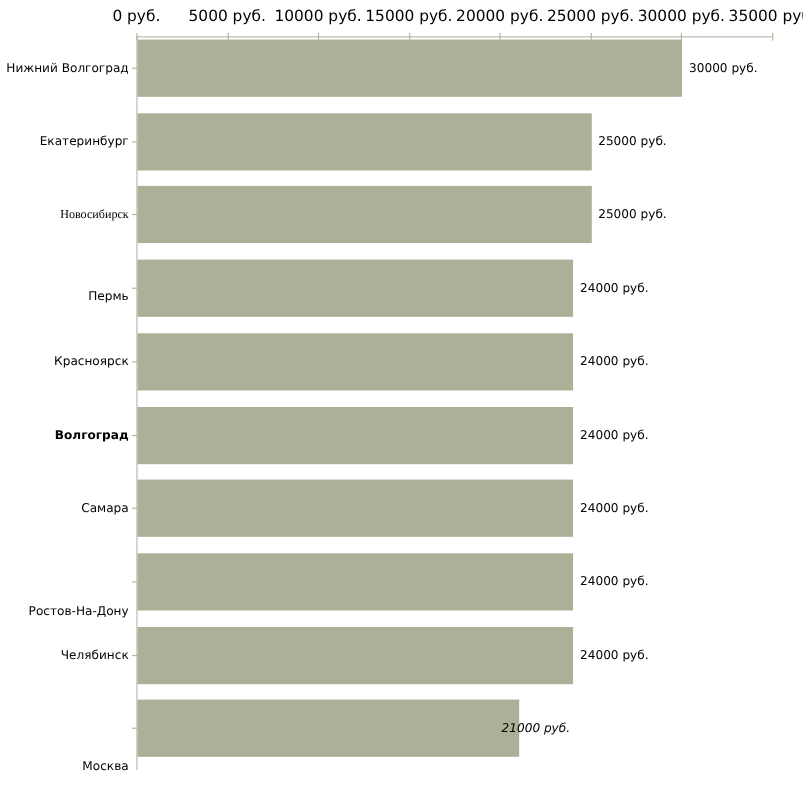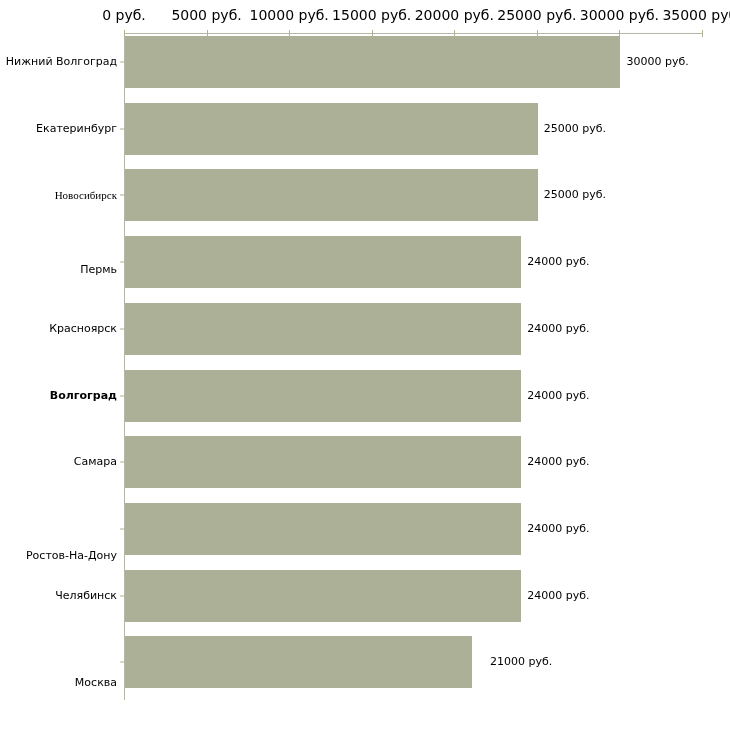--- a/index.html
+++ b/index.html
@@ -132,21 +132,21 @@
       <div class="cat-label" style="top: 328.8px;">Красноярск</div>
       <div class="cat-tick" style="top: 395.5px;"></div>
       <div class="cat-label" style="top: 395.5px; font-weight: bold;">Волгоград</div>
       <div class="cat-tick" style="top: 462.2px;"></div>
       <div class="cat-label" style="top: 462.2px;">Самара</div>
       <div class="cat-tick" style="top: 528.9px;"></div>
       <div class="cat-label" style="top: 556px;">Ростов-На-Дону</div>
       <div class="cat-tick" style="top: 595.6px;"></div>
       <div class="cat-label" style="top: 595.6px;">Челябинск</div>
       <div class="cat-tick" style="top: 662.3px;"></div>
-      <div class="cat-label" style="top: 683px;">Москва</div>
+      <div class="cat-label" style="top: 697px;">Москва</div>
     </div>
 
   <div id="bars-layer">
       <div class="bar" title="Нижний Новгород — 30000 руб." style="top: 36px; width: 495.429px; height: 52px; background: rgb(172, 176, 150);"></div>
       <div class="bar-value-label" style="left: 626.429px; top: 62px;">30000 руб.</div>
       <div class="bar" title="Екатеринбург — 25000 руб." style="top: 102.7px; width: 412.857px; height: 52px; background: rgb(172, 176, 150);"></div>
       <div class="bar-value-label" style="left: 543.857px; top: 128.7px;">25000 руб.</div>
       <div class="bar" title="Новосибирск — 25000 руб." style="top: 169.4px; width: 412.857px; height: 52px; background: rgb(172, 176, 150);"></div>
       <div class="bar-value-label" style="left: 543.857px; top: 195.4px;">25000 руб.</div>
       <div class="bar" title="Пермь — 24000 руб." style="top: 236.1px; width: 396.343px; height: 52px; background: rgb(172, 176, 150);"></div>
@@ -155,16 +155,16 @@
       <div class="bar-value-label" style="left: 527.343px; top: 328.8px;">24000 руб.</div>
       <div class="bar" title="Волгоград — 24000 руб." style="top: 369.5px; width: 396.343px; height: 52px; background: rgb(172, 176, 150);"></div>
       <div class="bar-value-label" style="left: 527.343px; top: 395.5px;">24000 руб.</div>
       <div class="bar" title="Самара — 24000 руб." style="top: 436.2px; width: 396.343px; height: 52px; background: rgb(172, 176, 150);"></div>
       <div class="bar-value-label" style="left: 527.343px; top: 462.2px;">24000 руб.</div>
       <div class="bar" title="Ростов-На-Дону — 24000 руб." style="top: 502.9px; width: 396.343px; height: 52px; background: rgb(172, 176, 150);"></div>
       <div class="bar-value-label" style="left: 527.343px; top: 528.9px;">24000 руб.</div>
       <div class="bar" title="Челябинск — 24000 руб." style="top: 569.6px; width: 396.343px; height: 52px; background: rgb(172, 176, 150);"></div>
       <div class="bar-value-label" style="left: 527.343px; top: 595.6px;">24000 руб.</div>
       <div class="bar" title="Москва — 21000 руб." style="top: 636.3px; width: 346.8px; height: 52px; background: rgb(172, 176, 150);"></div>
-      <div class="bar-value-label" style="left: 490px; top: 662.3px;">21000 руб.</div>
+      <div class="bar-value-label" style="left: 456px; top: 662.3px; font-style: italic;">21000 руб.</div>
     </div>
 
 </div>
 
 </body></html>

